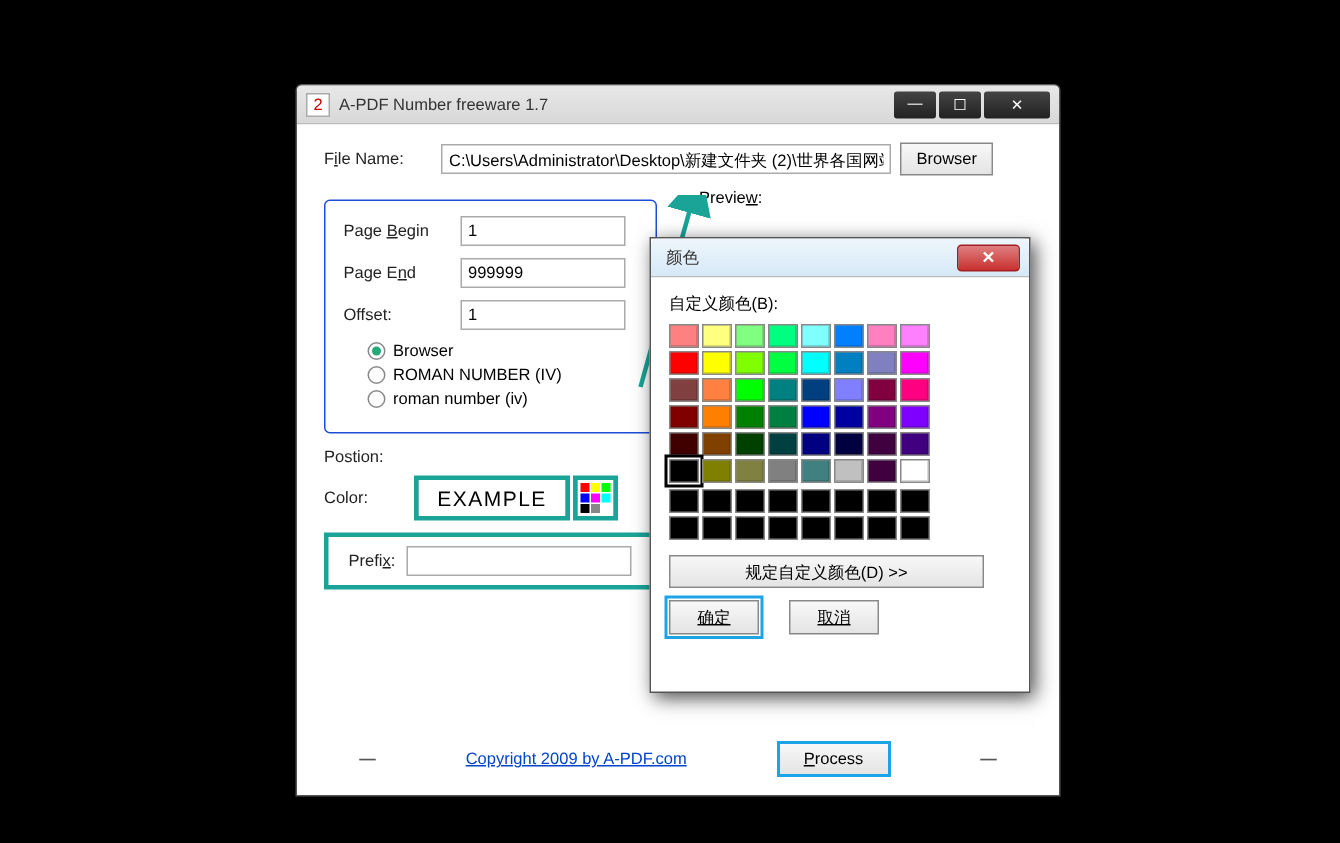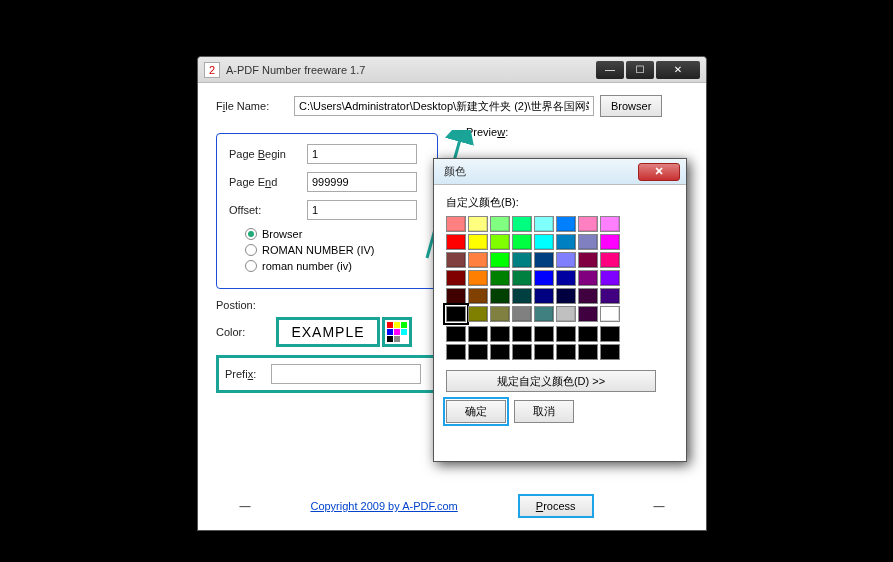--- a/index.html
+++ b/index.html
@@ -38,21 +38,21 @@
 .sel-arrow { font-size: 8px; }
 
 .color-row { display: flex; align-items: center; margin-bottom: 10px; }
 .color-row .lbl { width: 62px; }
 .example { border: 1px solid #888; width: 100px; height: 26px; display: flex; align-items: center; justify-content: center; font-size: 14px; letter-spacing: 1px; }
 .highlight-teal { outline: 3px solid #1aa497; outline-offset: -1px; text-align: right; }
 .color-btn { width: 26px; height: 26px; border: 1px solid #888; margin-left: 6px; display: grid; grid-template-columns: repeat(3,1fr); grid-template-rows: repeat(3,1fr); padding: 2px; gap: 1px; }
 .color-btn span { display: block; }
 
 .prefix-row { display: flex; align-items: center; border: 3px solid #1aa497; padding: 6px; width: 222px; }
-.prefix-row .lbl { width: 46px; }
+.prefix-row .lbl { width: 46px; text-align: center; }
 .prefix-input { width: 150px; }
 
 .preview-lbl { position: absolute; left: 268px; top: 43px; }
 
 .footer { position: absolute; bottom: 12px; left: 0; right: 0; display: flex; align-items: center; justify-content: center; gap: 60px; }
 .footer-dash { color: #555; font-weight: bold; }
 .copyright { color: #0044cc; text-decoration: underline; cursor: pointer; }
 .process-btn { border: 2px solid #1da3e8; padding: 4px 16px; background: linear-gradient(#f8f8f8,#e4e4e4); cursor: pointer; }
 .process-btn u { text-decoration: underline; }
 
@@ -60,21 +60,21 @@
 .color-dlg { left: 433px; top: 158px; width: 254px; height: 304px; }
 .color-dlg .titlebar { background: linear-gradient(#eef6fc,#d6e9f7); }
 .dlg-close { width: 42px; height: 18px; background: linear-gradient(#e08080,#c83030); border: 1px solid #a02020; border-radius: 3px; color: #fff; display: flex; align-items: center; justify-content: center; font-weight: bold; font-size: 11px; cursor: pointer; }
 .dlg-body { padding: 8px 12px; }
 .sect-lbl { margin: 2px 0 6px; }
 .swatch-grid { display: grid; grid-template-columns: repeat(8, 20px); grid-auto-rows: 16px; gap: 2px; margin-bottom: 4px; }
 .sw { border: 1px solid #888; box-shadow: inset -1px -1px 0 rgba(0,0,0,0.15); cursor: pointer; }
 .sw.black-sel { outline: 2px solid #000; outline-offset: 1px; }
 .custom-grid { display: grid; grid-template-columns: repeat(8, 20px); grid-auto-rows: 16px; gap: 2px; margin: 4px 0 10px; }
 .define-btn { width: 210px; height: 22px; border: 1px solid #888; background: linear-gradient(#f8f8f8,#e4e4e4); display: flex; align-items: center; justify-content: center; margin-bottom: 8px; cursor: pointer; }
-.dlg-btns { display: flex; gap: 8px; }
+.dlg-btns { display: flex; gap: 20px; text-decoration: underline; }
 .dlg-btn { border: 1px solid #888; padding: 3px 18px; background: linear-gradient(#f8f8f8,#e4e4e4); cursor: pointer; }
 .dlg-btn.ok { outline: 2px solid #1da3e8; outline-offset: 1px; }
 
 
 .arrow { position: absolute; left: 425px; top: 130px; pointer-events: none; }
 </style>
 </head>
 <body>
 
 <div class="window main-win">

